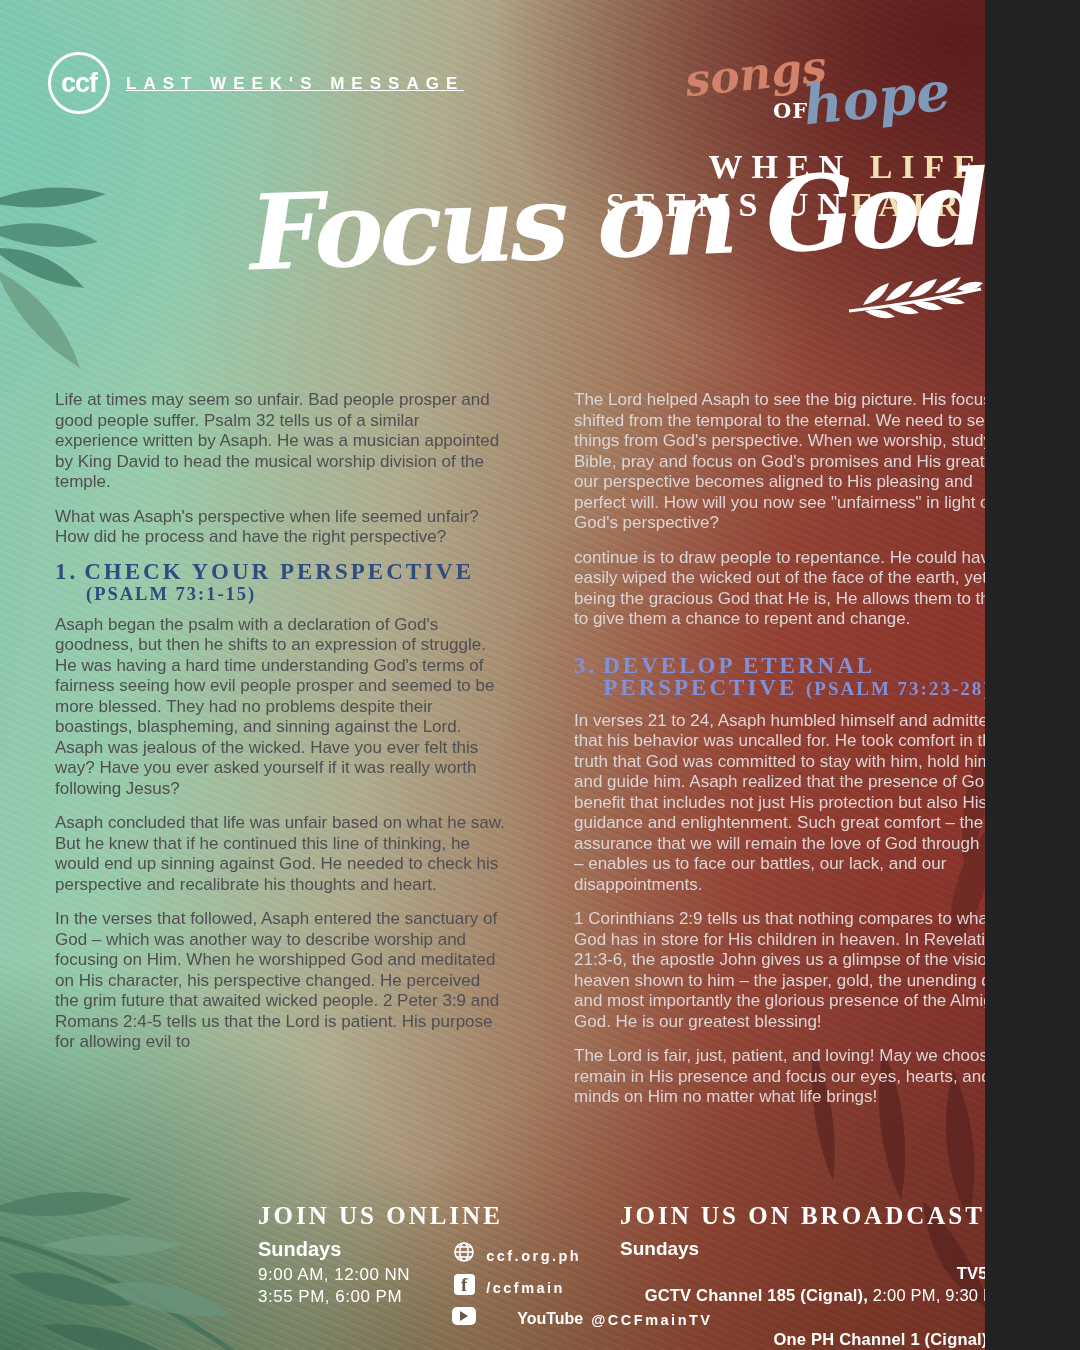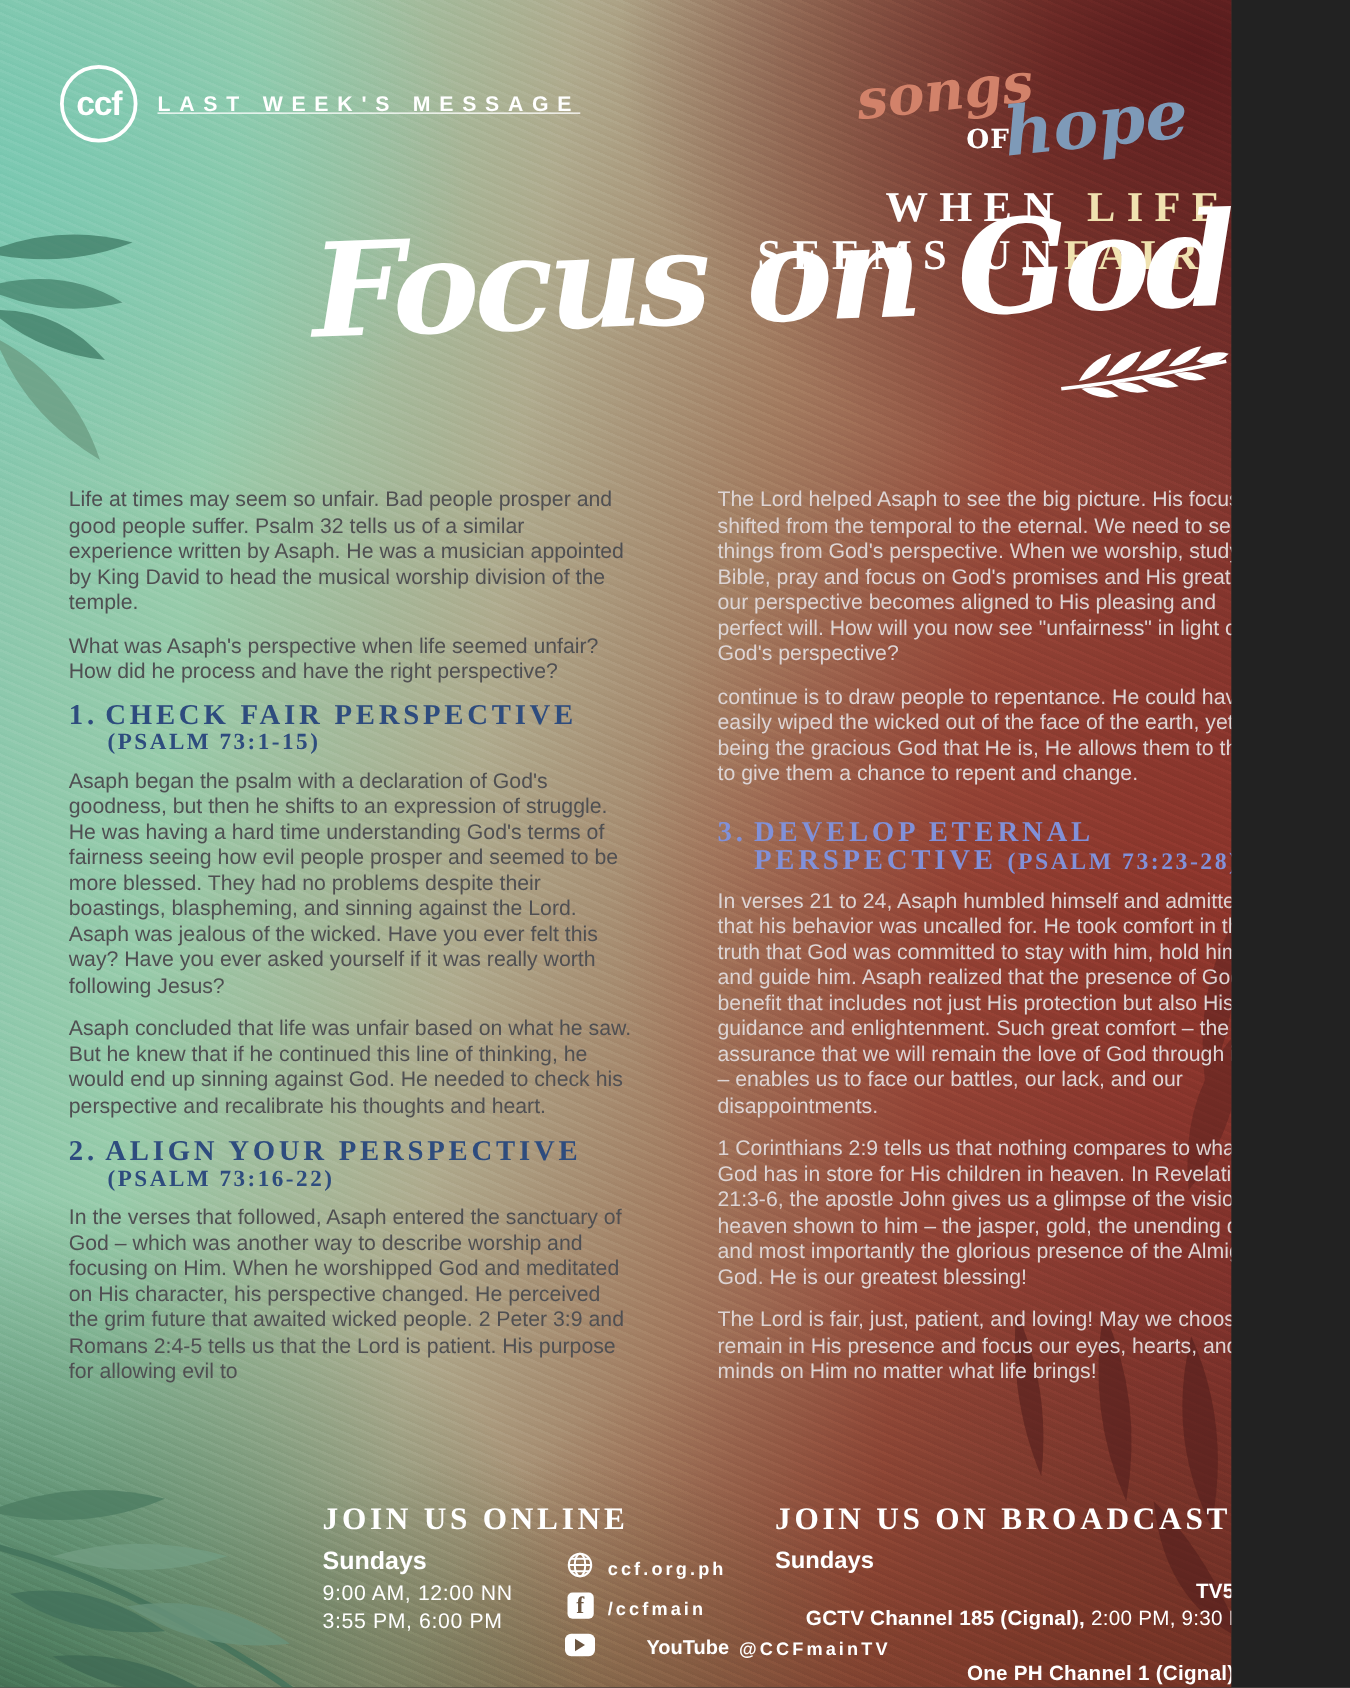--- a/index.html
+++ b/index.html
@@ -143,29 +143,25 @@
           <path d="M112 14 Q 124 4 138 8 Q 126 20 112 14 Z"></path>
         </g>
       </svg>
     </div>
   </div>
 
   <div class="col col-left">
     <p>Life at times may seem so unfair. Bad people prosper and good people suffer. Psalm 32 tells us of a similar experience written by Asaph. He was a musician appointed by King David to head the musical worship division of the temple.</p>
     <p>What was Asaph's perspective when life seemed unfair? How did he process and have the right perspective?</p>
     <div class="sec blue">
-      <div class="line1"><span class="num">1.</span><span>CHECK FAIR PERSPECTIVE</span></div>
+      <div class="line1"><span class="num">1.</span><span>CHECK YOUR PERSPECTIVE</span></div>
       <div class="ref">(PSALM 73:1-15)</div>
     </div>
     <p>Asaph began the psalm with a declaration of God's goodness, but then he shifts to an expression of struggle. He was having a hard time understanding God's terms of fairness seeing how evil people prosper and seemed to be more blessed. They had no problems despite their boastings, blaspheming, and sinning against the Lord. Asaph was jealous of the wicked. Have you ever felt this way? Have you ever asked yourself if it was really worth following Jesus?</p>
     <p>Asaph concluded that life was unfair based on what he saw. But he knew that if he continued this line of thinking, he would end up sinning against God. He needed to check his perspective and recalibrate his thoughts and heart.</p>
-    <div class="sec blue" style="margin-top:16px">
-      <div class="line1"><span class="num">2.</span><span>ALIGN YOUR PERSPECTIVE</span></div>
-      <div class="ref">(PSALM 73:16-22)</div>
-    </div>
     <p>In the verses that followed, Asaph entered the sanctuary of God – which was another way to describe worship and focusing on Him. When he worshipped God and meditated on His character, his perspective changed. He perceived the grim future that awaited wicked people. 2 Peter 3:9 and Romans 2:4-5 tells us that the Lord is patient. His purpose for allowing evil to</p>
   </div>
 
   <div class="col col-right">
     <p>The Lord helped Asaph to see the big picture. His focus shifted from the temporal to the eternal.  We need to see things from God's perspective. When we worship, study the Bible, pray and focus on God's promises and His greatness, our perspective becomes aligned to His pleasing and perfect will. How will you now see "unfairness" in light of God's perspective?</p>
     <p>continue is to draw people to repentance. He could have easily wiped the wicked out of the face of the earth, yet being the gracious God that He is, He allows them to thrive to give them a chance to repent and change.</p>
     <div class="sec peri sec3">
       <span class="num">3.</span>
       <span class="body3"><span class="title3">DEVELOP ETERNAL PERSPECTIVE </span><span class="ref3">(PSALM 73:23-28)</span></span>
     </div>

